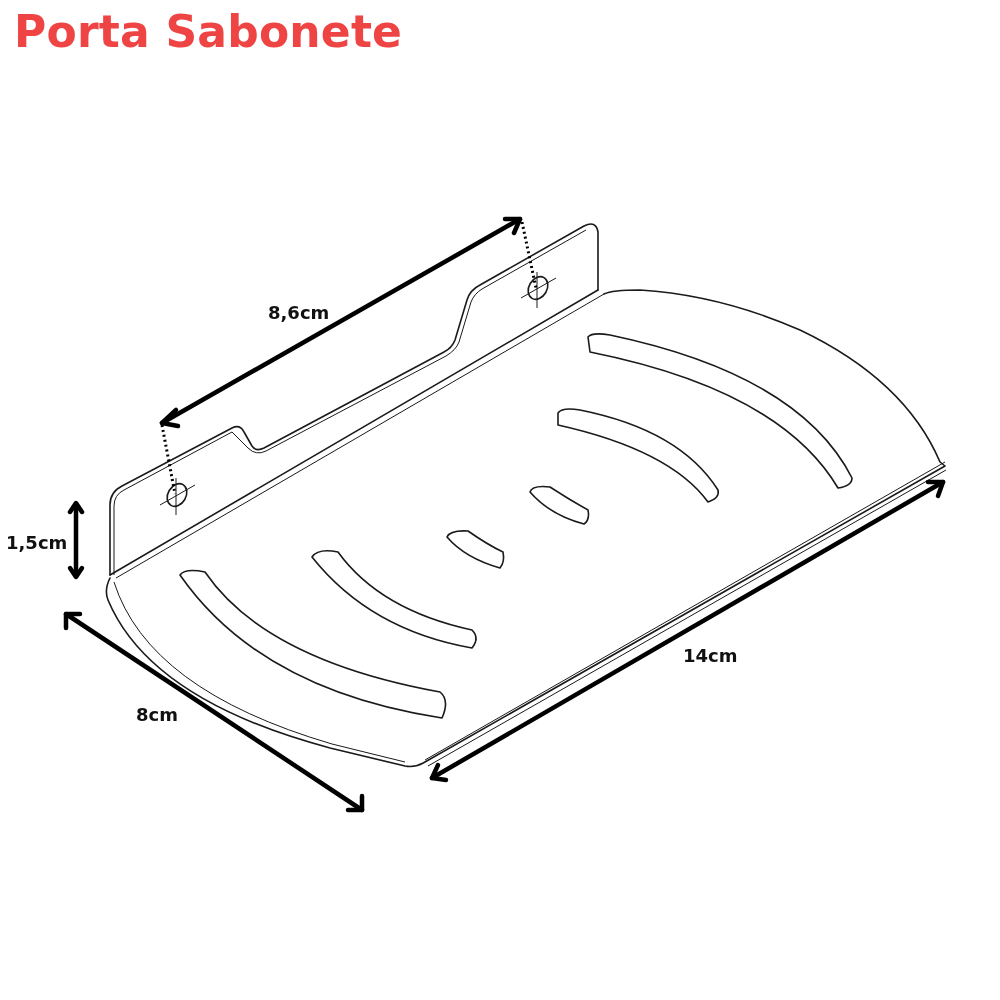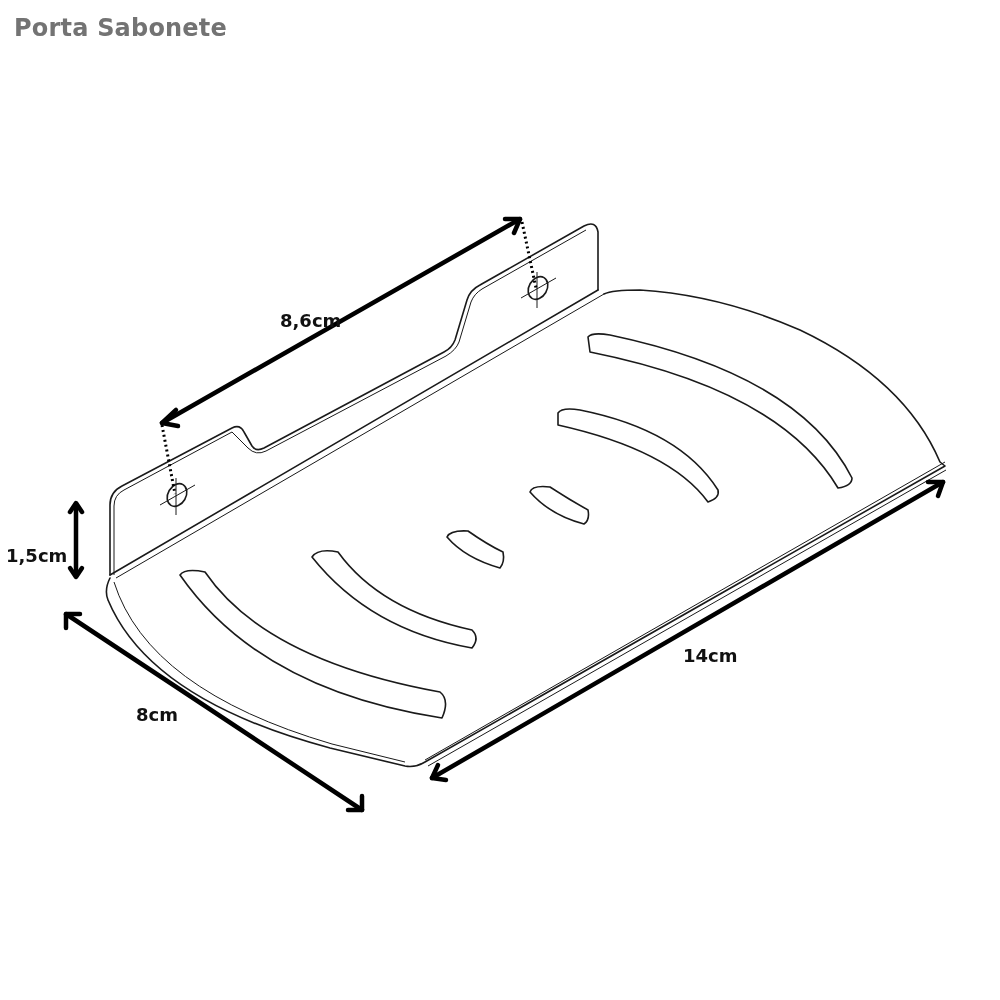--- a/index.html
+++ b/index.html
@@ -1,17 +1,17 @@
 <!DOCTYPE html>
 <html><head>
 <meta charset="utf-8">
 <style>
   html, body { margin: 0; padding: 0; background: #ffffff; }
   body { width: 1000px; height: 1000px; position: relative; overflow: hidden; font-family: "DejaVu Sans", sans-serif; }
-  .title { position: absolute; left: 14px; top: 14px; font-size: 24px; font-weight: bold; color: #737373; letter-spacing: 0.2px; }
+  .title { position: absolute; left: 14px; top: 6px; font-size: 44px; font-weight: bold; color: #ef4444; letter-spacing: 0.2px; }
   .dim-label { position: absolute; font-size: 18px; font-weight: bold; color: #111111; }
   svg { position: absolute; left: 0; top: 0; }
   .thin { fill: none; stroke: #1a1a1a; stroke-width: 1.6; stroke-linejoin: round; stroke-linecap: round; }
   .hair { fill: none; stroke: #1a1a1a; stroke-width: 1; }
   .arrow { fill: none; stroke: #000; stroke-width: 4.5; stroke-linecap: round; stroke-linejoin: round; }
   .dots { fill: none; stroke: #000; stroke-width: 3; stroke-dasharray: 2 3; }
   .slot { fill: #ffffff; stroke: #1a1a1a; stroke-width: 1.6; stroke-linejoin: round; }
 </style>
 </head>
 <body>
@@ -75,16 +75,16 @@
     <polyline class="arrow" points="348,810 362,810 362,796"></polyline>
   </g>
 
   <g>
     <line class="arrow" x1="432" y1="778" x2="943" y2="482"></line>
     <polyline class="arrow" points="446,780 432,778 438,765"></polyline>
     <polyline class="arrow" points="928,482 943,482 938,496"></polyline>
   </g>
 </svg>
 
-<div class="dim-label" style="left:280px; top:302px;margin-top:8px;">8,6cm</div>
-<div class="dim-label" style="left:6px; top:532px;margin-top:13px;">1,5cm</div>
+<div class="dim-label" style="left:268px; top:302px;">8,6cm</div>
+<div class="dim-label" style="left:6px; top:532px;">1,5cm</div>
 <div class="dim-label" style="left:136px; top:704px;">8cm</div>
 <div class="dim-label" style="left:683px; top:645px;text-align:right;">14cm</div>
 
 </body></html>

